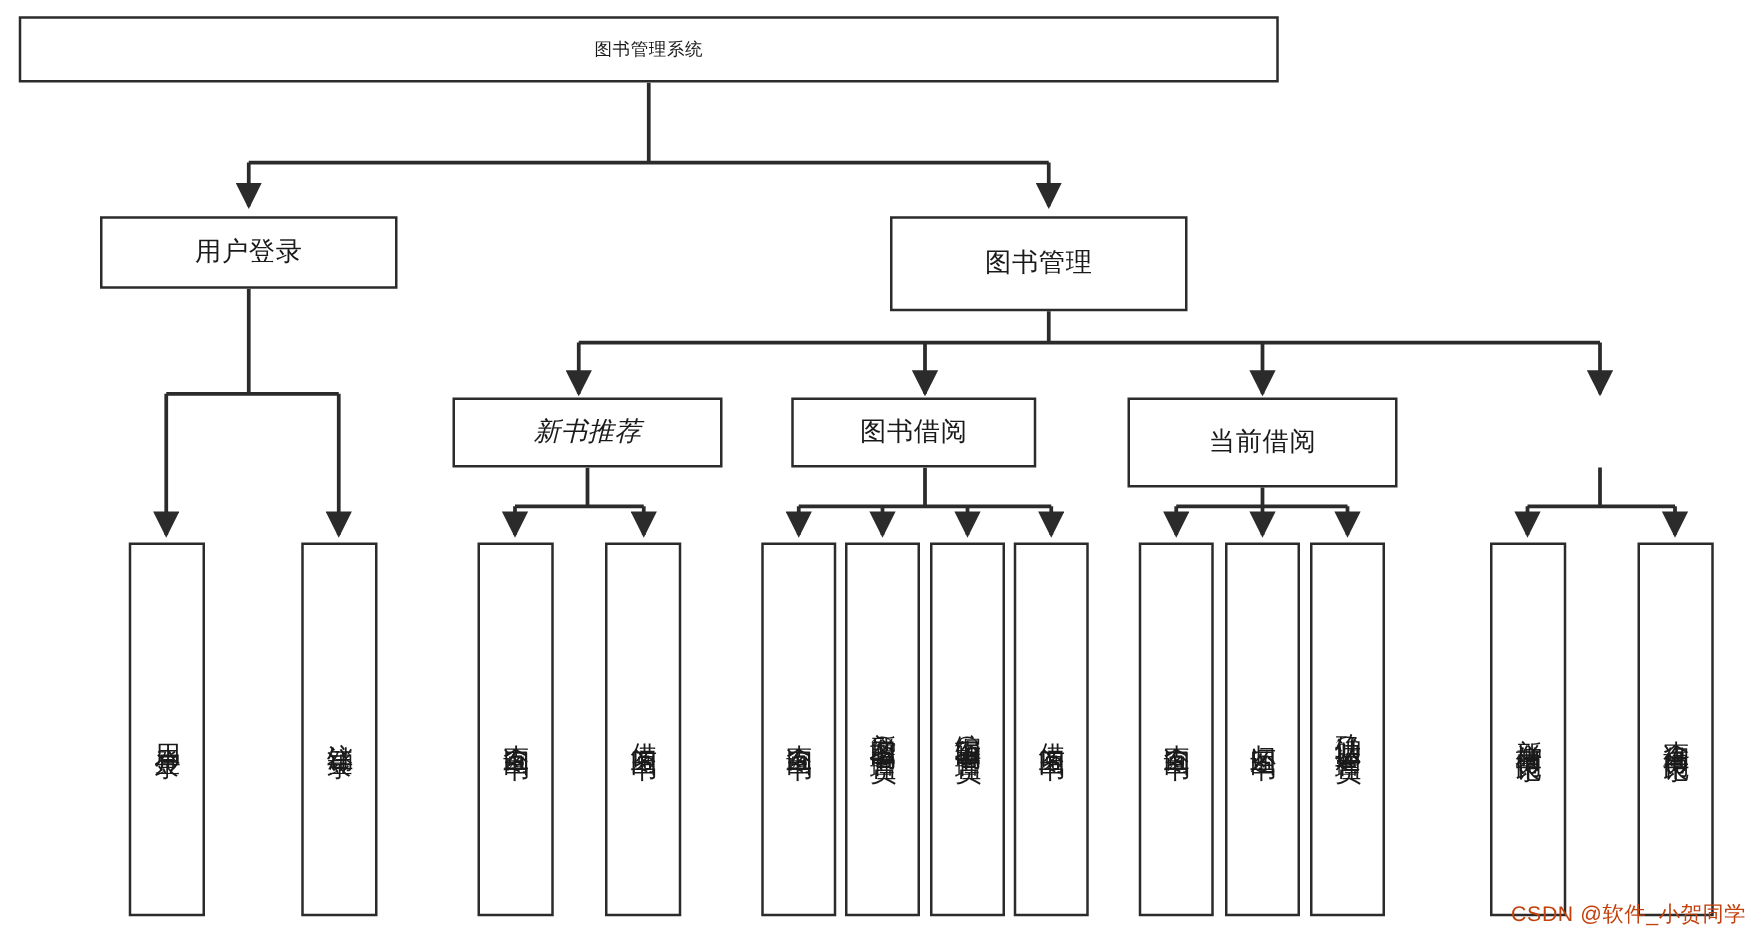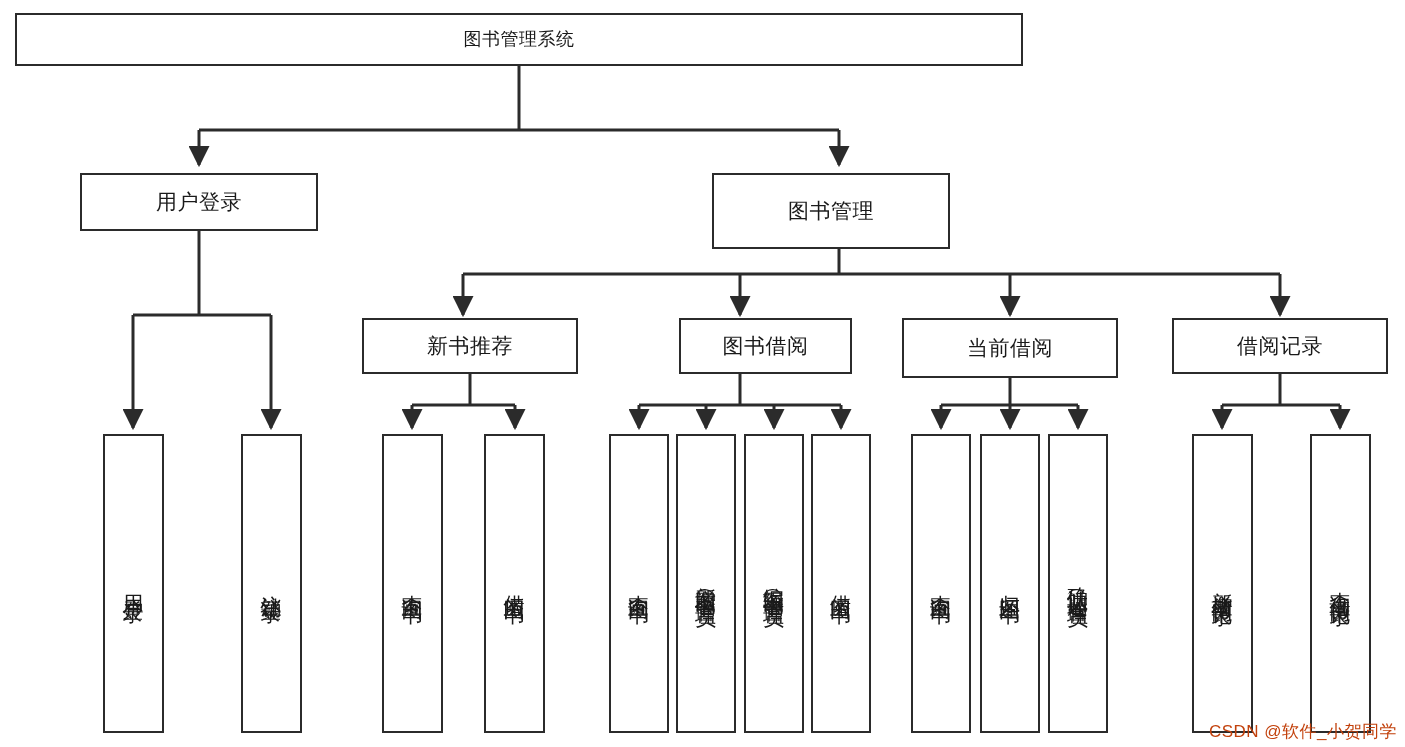--- a/index.html
+++ b/index.html
@@ -41,21 +41,21 @@
     text-align: center;
     line-height: 1.18;
   }
   
   .node.horiz .lbl {
     font-size: 21px;
     letter-spacing: 0.5px;
     white-space: nowrap;
   }
   .node.root .lbl {
-    font-size: 18px;
+    font-size: 14px;
   }
   
   .node.vert {
     align-items: center;
     justify-content: center;
     padding: 4px 0;
   }
   .node.vert .lbl {
     writing-mode: vertical-rl;
     text-orientation: upright;
@@ -133,31 +133,28 @@
     <span class="lbl">图书管理系统</span>
   </div>
 
   <div class="node horiz" style="left:80px; top:173px; width:238px; height:58px;">
     <span class="lbl">用户登录</span>
   </div>
   <div class="node horiz" style="left:712px; top:173px; width:238px; height:76px;">
     <span class="lbl">图书管理</span>
   </div>
 
-  <div class="node horiz" style="left:362px; top:318px; width:216px; height:56px;">
+  <div class="node horiz" style="left:362px; top:318px; width:216px; height:56px;font-style:italic;">
     <span class="lbl">新书推荐</span>
   </div>
-  <div class="node horiz" style="left:633px; top:318px; width:173px; height:56px;margin-left:46px;">
+  <div class="node horiz" style="left:633px; top:318px; width:196px; height:56px;">
     <span class="lbl">图书借阅</span>
   </div>
-  <div class="node horiz" style="left:902px; top:318px; width:216px; height:60px;">
+  <div class="node horiz" style="left:902px; top:318px; width:216px; height:72px;">
     <span class="lbl">当前借阅</span>
-  </div>
-  <div class="node horiz" style="left:1172px; top:318px; width:216px; height:56px;">
-    <span class="lbl">借阅记录</span>
   </div>
 
   <div class="node vert" style="left:103px; top:434px; width:61px; height:299px;">
     <span class="lbl">用户登录</span>
   </div>
   <div class="node vert" style="left:241px; top:434px; width:61px; height:299px;">
     <span class="lbl">注销登录</span>
   </div>
 
   <div class="node vert" style="left:382px; top:434px; width:61px; height:299px;">

